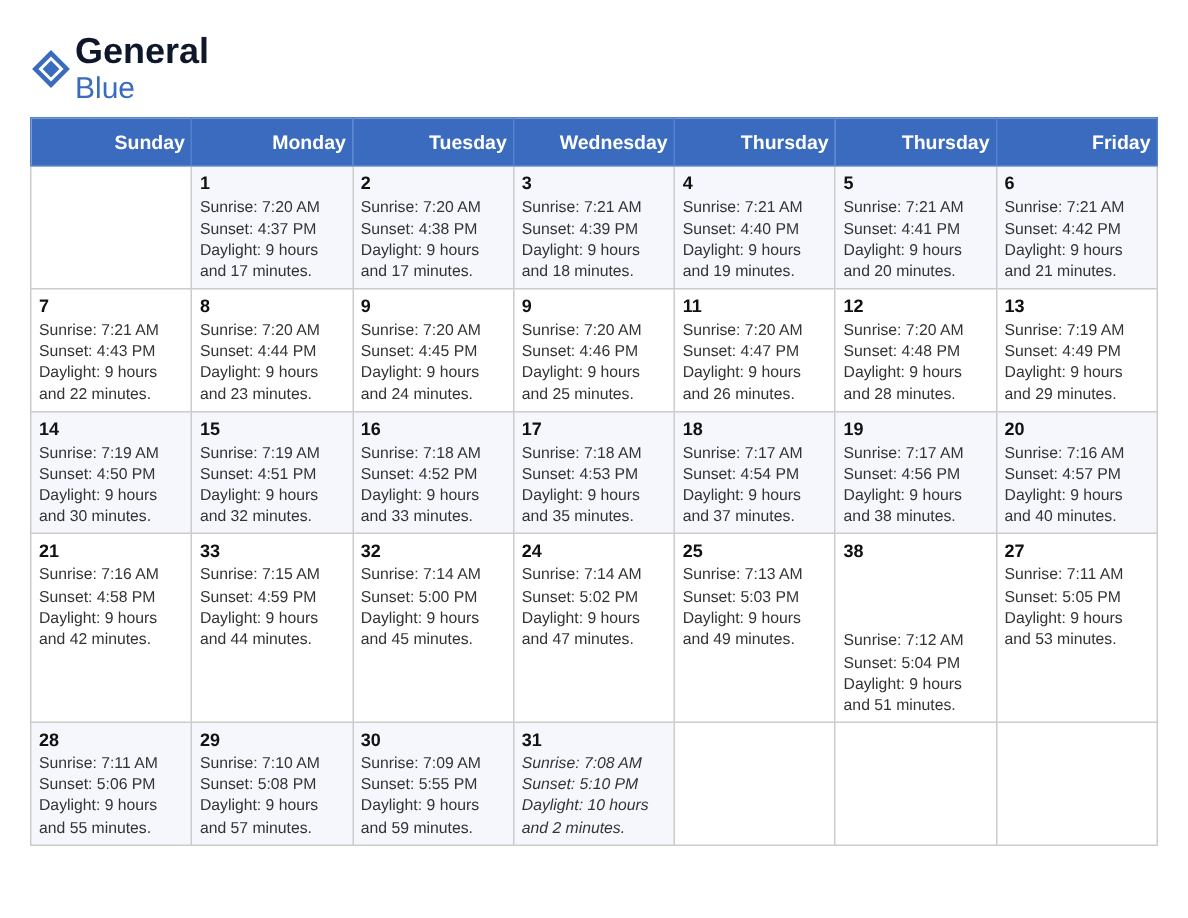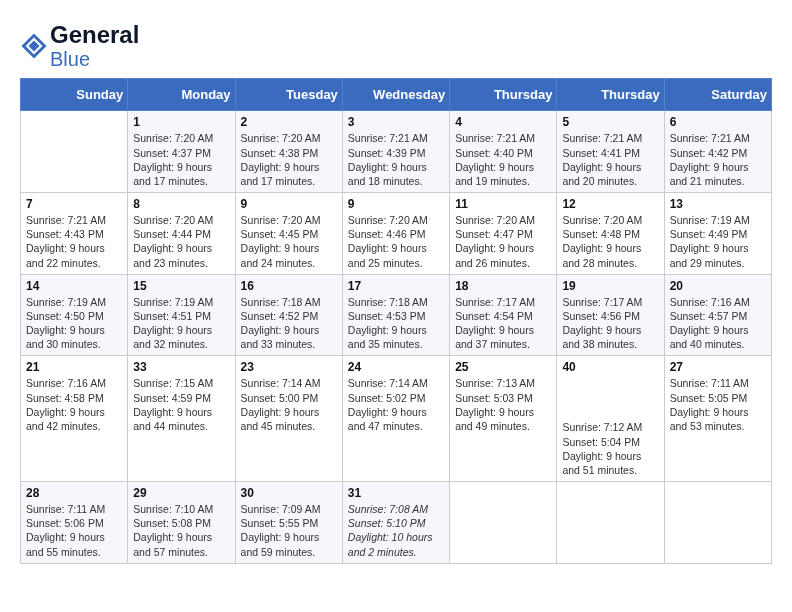--- a/index.html
+++ b/index.html
@@ -113,21 +113,21 @@
 
   <table class="calendar">
     <thead>
       <tr>
       <th>Sunday</th>
           <th>Monday</th>
           <th>Tuesday</th>
           <th>Wednesday</th>
           <th>Thursday</th>
           <th>Thursday</th>
-          <th>Saturday</th>
+          <th>Friday</th>
         </tr>
     </thead>
     <tbody id="calendar-body">
     <tr>
           <td class="empty-cell"></td>
           <td>
             <span class="day-number">1</span>
             <div class="day-info" style="white-space: pre-line;">Sunrise: 7:20 AM
 Sunset: 4:37 PM
 Daylight: 9 hours
@@ -280,42 +280,42 @@
 and 42 minutes.</div>
           </td>
           <td>
             <span class="day-number">33</span>
             <div class="day-info" style="white-space: pre-line;">Sunrise: 7:15 AM
 Sunset: 4:59 PM
 Daylight: 9 hours
 and 44 minutes.</div>
           </td>
           <td>
-            <span class="day-number">23</span>
+            <span class="day-number">32</span>
             <div class="day-info" style="white-space: pre-line;">Sunrise: 7:14 AM
 Sunset: 5:00 PM
 Daylight: 9 hours
 and 45 minutes.</div>
           </td>
           <td>
             <span class="day-number">24</span>
             <div class="day-info" style="white-space: pre-line;">Sunrise: 7:14 AM
 Sunset: 5:02 PM
 Daylight: 9 hours
 and 47 minutes.</div>
           </td>
           <td>
             <span class="day-number">25</span>
             <div class="day-info" style="white-space: pre-line;">Sunrise: 7:13 AM
 Sunset: 5:03 PM
 Daylight: 9 hours
 and 49 minutes.</div>
           </td>
           <td>
-            <span class="day-number">40</span>
+            <span class="day-number">38</span>
             <div class="day-info" style="white-space: pre-line; margin-top: 46px;">Sunrise: 7:12 AM
 Sunset: 5:04 PM
 Daylight: 9 hours
 and 51 minutes.</div>
           </td>
           <td>
             <span class="day-number">27</span>
             <div class="day-info" style="white-space: pre-line;">Sunrise: 7:11 AM
 Sunset: 5:05 PM
 Daylight: 9 hours

